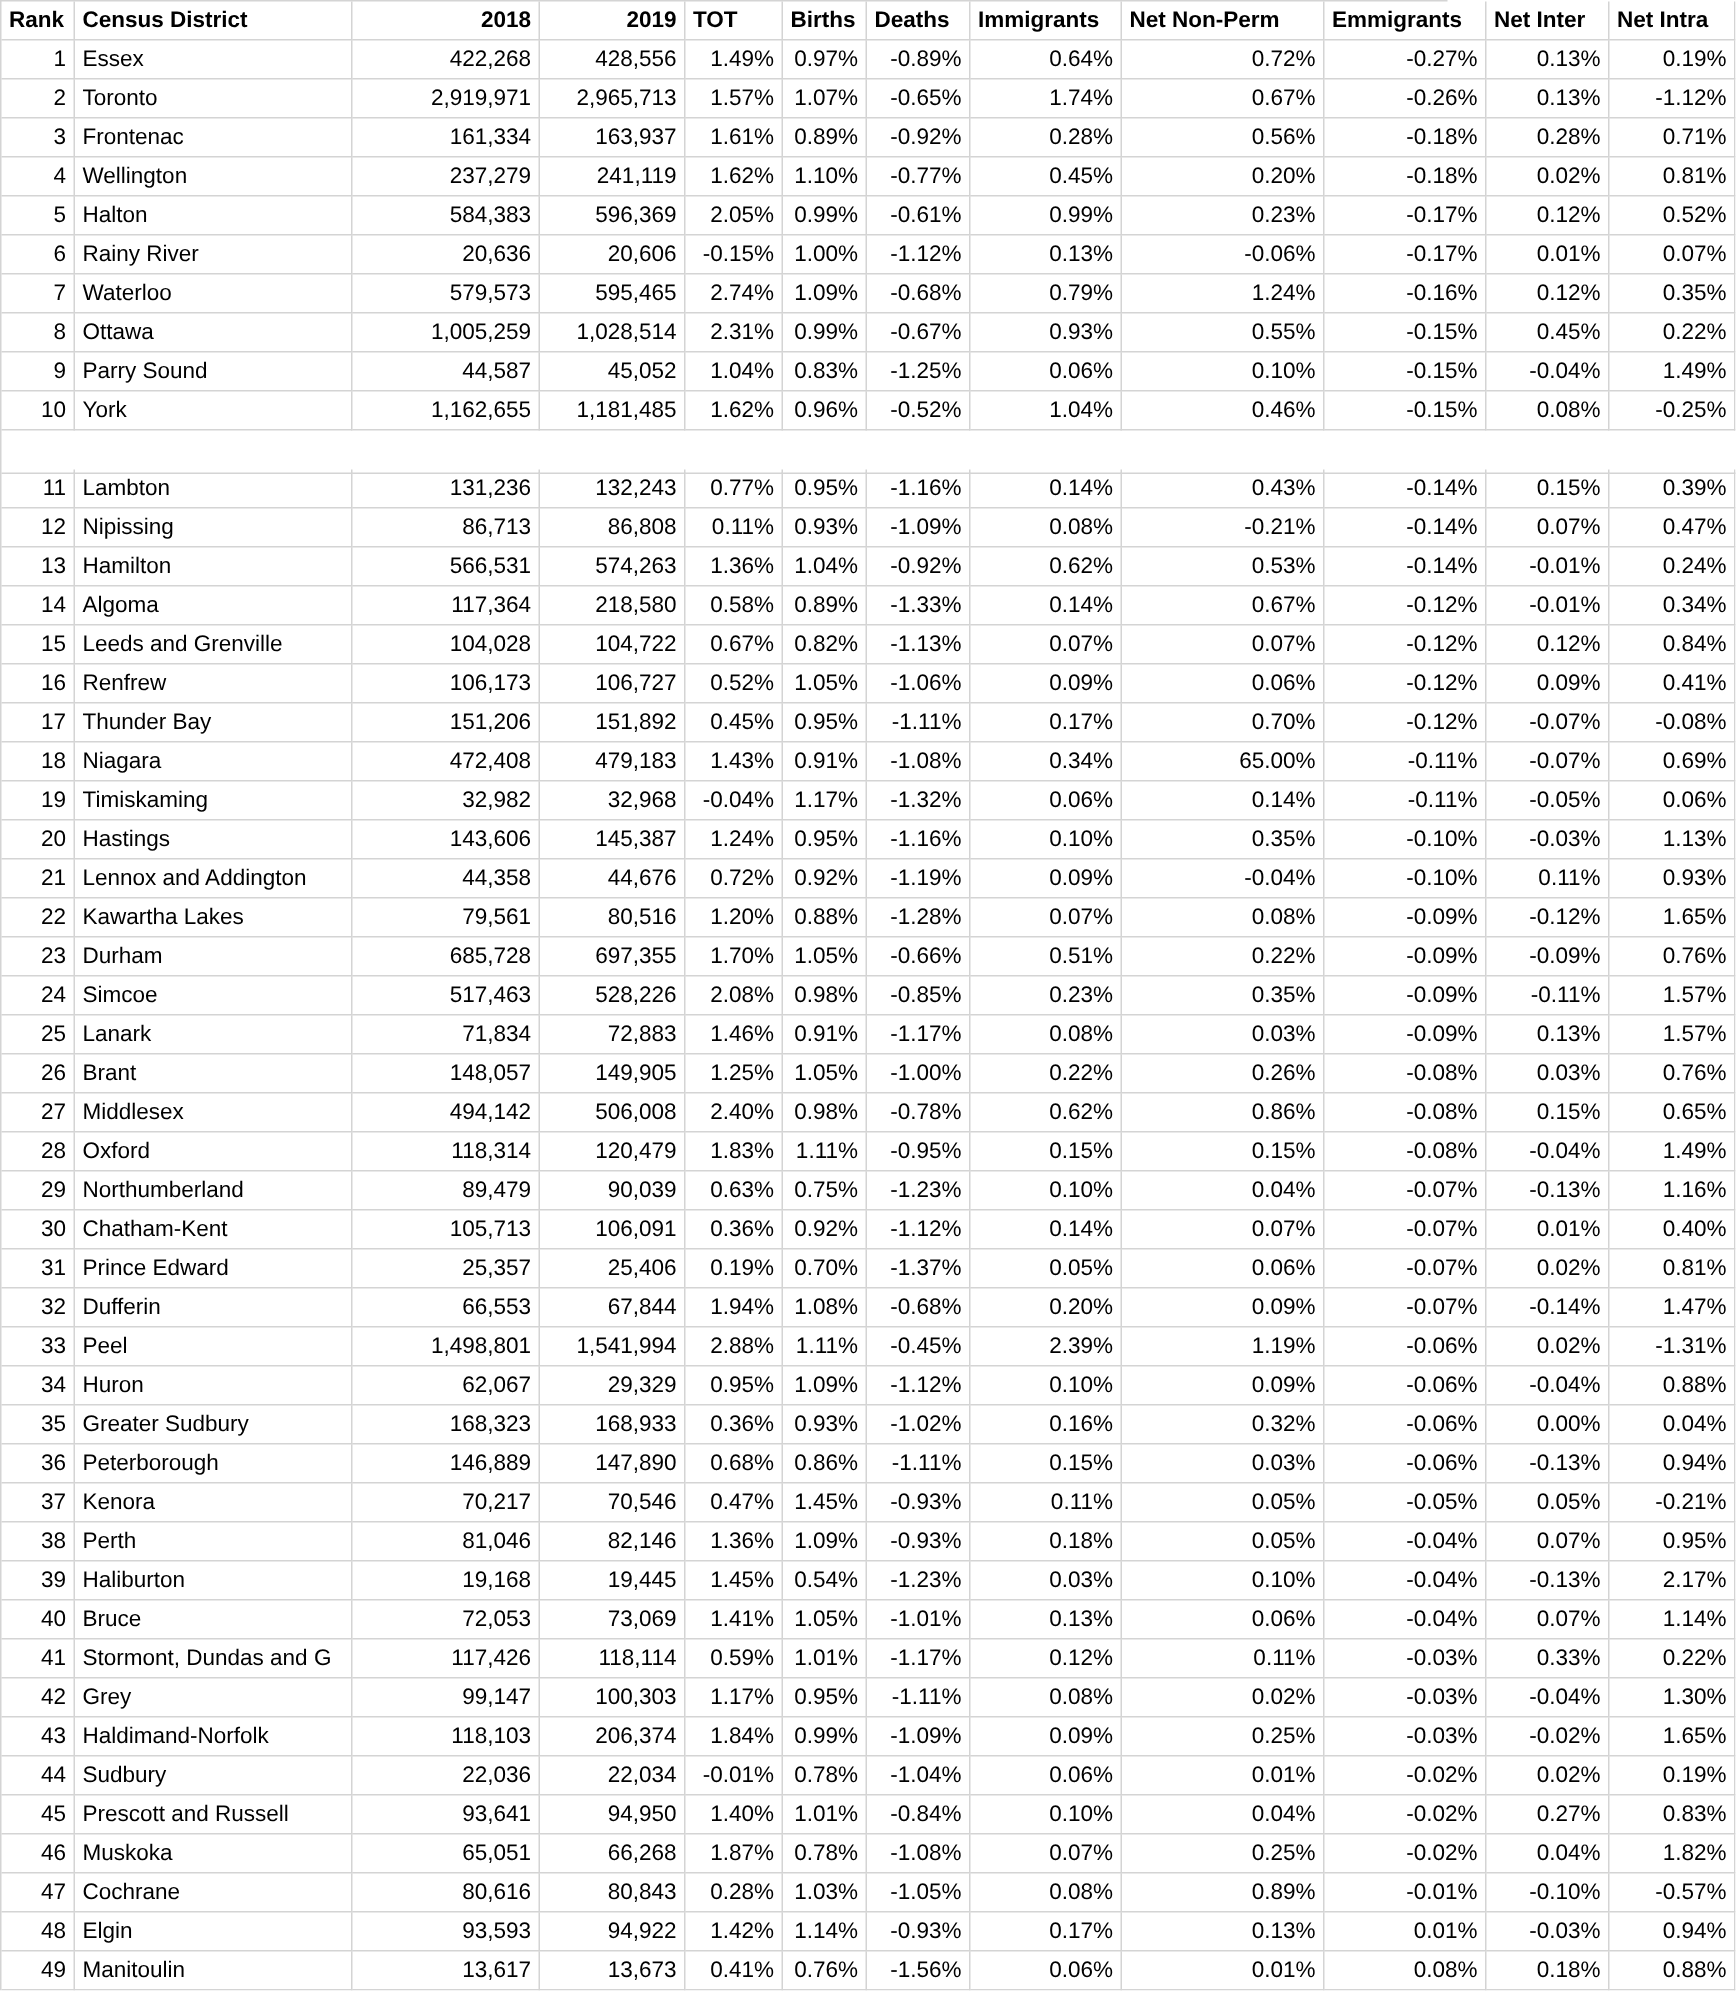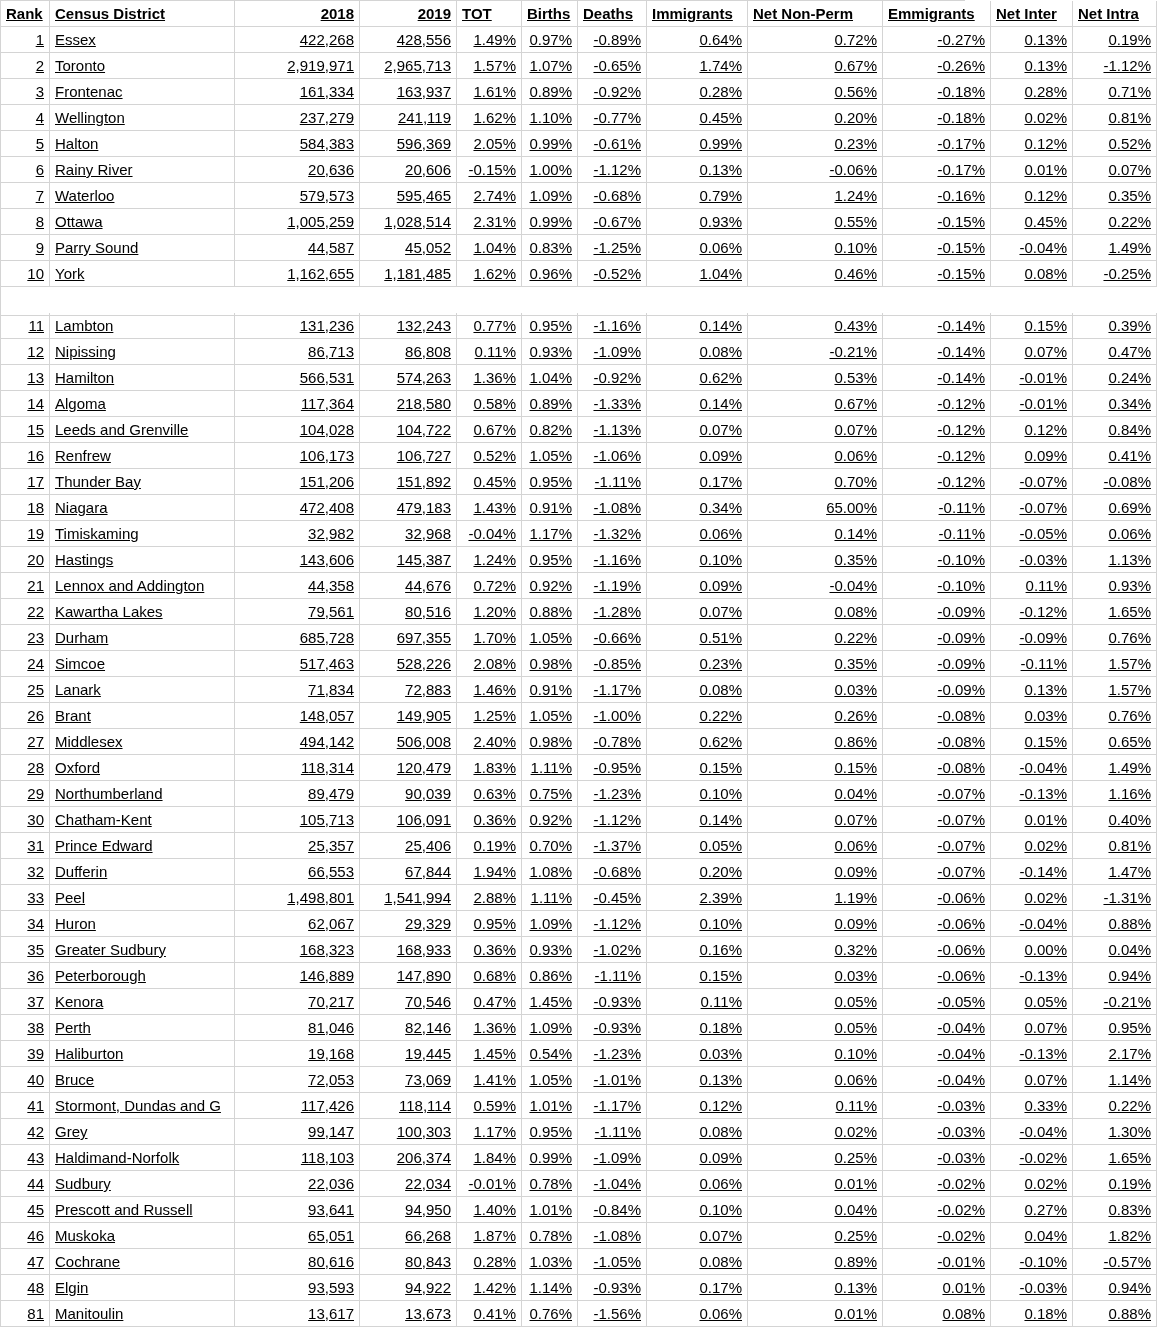--- a/index.html
+++ b/index.html
@@ -7,21 +7,20 @@
     width: 1157px;
     font-family: "Liberation Sans", sans-serif;
     color: #000000;
     font-size: 15px;
   }
   #sheet {
     width: 965px;
     border-top: 1px solid #d4d4d4;
     border-left: 1px solid #d4d4d4;
     box-sizing: border-box;
-    text-decoration: underline;
   }
   .row {
     display: grid;
     grid-template-columns: 49px 185px 125px 97px 65px 56px 69px 101px 135px 108px 82px 84px;
     height: 26px;
     box-sizing: border-box;
   }
   .cell {
     box-sizing: border-box;
     border-right: 1px solid #d4d4d4;
@@ -734,21 +733,21 @@
       <div class="cell ar">1.42%</div>
       <div class="cell ar">1.14%</div>
       <div class="cell ar">-0.93%</div>
       <div class="cell ar">0.17%</div>
       <div class="cell ar">0.13%</div>
       <div class="cell ar">0.01%</div>
       <div class="cell ar">-0.03%</div>
       <div class="cell ar">0.94%</div>
     </div>
     <div class="row">
-      <div class="cell ar">81</div>
+      <div class="cell ar">49</div>
       <div class="cell al">Manitoulin</div>
       <div class="cell ar">13,617</div>
       <div class="cell ar">13,673</div>
       <div class="cell ar">0.41%</div>
       <div class="cell ar">0.76%</div>
       <div class="cell ar">-1.56%</div>
       <div class="cell ar">0.06%</div>
       <div class="cell ar">0.01%</div>
       <div class="cell ar">0.08%</div>
       <div class="cell ar">0.18%</div>

